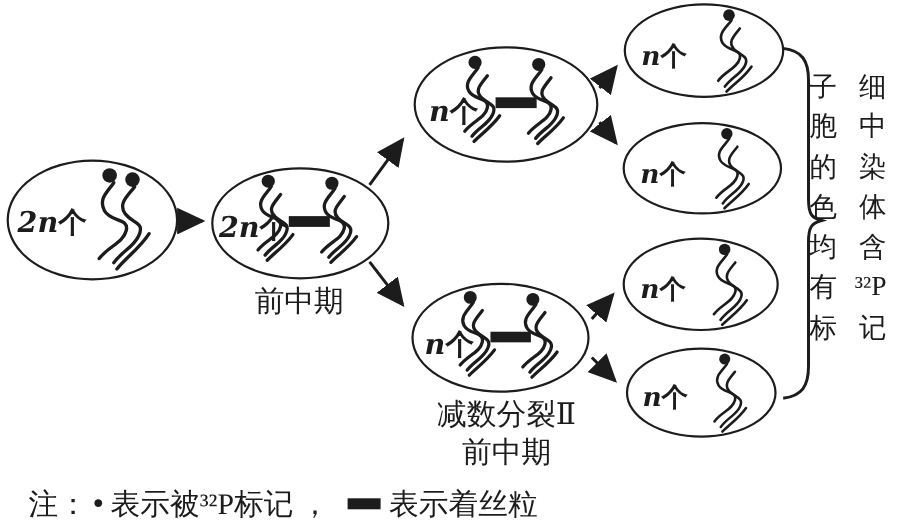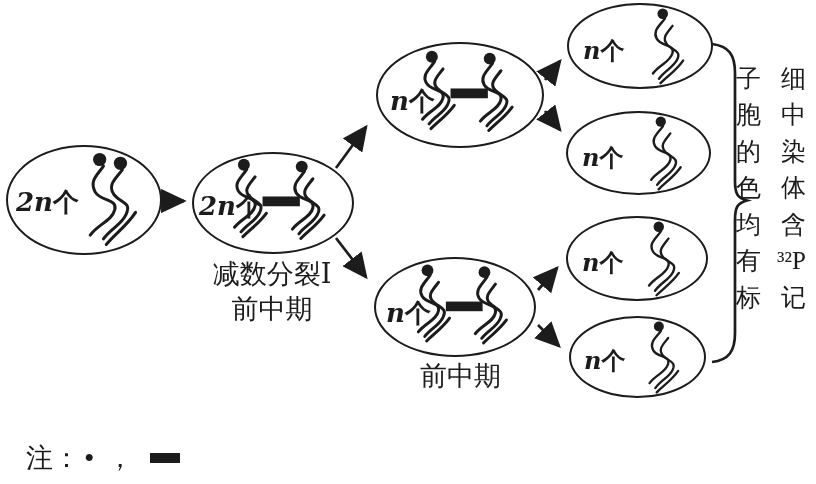--- a/index.html
+++ b/index.html
@@ -97,38 +97,38 @@
       </svg>
   </div>
 
   <div class="cell" style="left:192px;top:152px;width:162px;height:102px">
     <span class="count" style="left:5px;top:35px"><i>2n</i><span class="unit">个</span></span>
     <svg class="chrom" style="left:20px;top:3px" width="140" height="92" viewBox="0 0 150 98">
         <use href="#chrom-pair"></use>
       </svg>
   </div>
   <div class="stage-label" style="left:182px;top:257px;width:180px">
-    <div>减数分裂Ⅰ</div>
     <div>前中期</div>
   </div>
 
   <div class="cell" style="left:376px;top:42px;width:168px;height:106px">
     <span class="count" style="left:12px;top:40px"><i>n</i><span class="unit">个</span></span>
     <svg class="chrom" style="left:24px;top:5px" width="140" height="92" viewBox="0 0 150 98">
         <use href="#chrom-pair"></use>
       </svg>
   </div>
 
   <div class="cell" style="left:374px;top:257px;width:162px;height:100px">
     <span class="count" style="left:10px;top:37px"><i>n</i><span class="unit">个</span></span>
     <svg class="chrom" style="left:22px;top:4px" width="138" height="90" viewBox="0 0 150 98">
         <use href="#chrom-pair"></use>
       </svg>
   </div>
   <div class="stage-label" style="left:368px;top:359px;width:185px">
+    <div>减数分裂Ⅱ</div>
     <div>前中期</div>
   </div>
 
   <div class="cell daughter" style="left:567px;top:3px;width:146px;height:86px">
     <span class="count" style="left:14px;top:30px"><i>n</i><span class="unit">个</span></span>
     <svg class="chrom" style="left:58px;top:2px" width="76" height="80" viewBox="0 0 86 106">
         <use href="#chrom-single"></use>
       </svg>
   </div>
   <div class="cell daughter" style="left:566px;top:111px;width:145px;height:84px">
@@ -177,17 +177,19 @@
       </div>
     <div class="brace-row">
         <span>标</span>
         <span>记</span>
       </div>
   </div>
 
   <div class="footnote">
     <span>注：</span>
     <span class="dot">•</span>
+    <span>表示被³²P标记</span>
     <span class="comma">，</span>
     <span class="bar"></span>
+    <span>表示着丝粒</span>
   </div>
 
 </div>
 
 </body></html>

